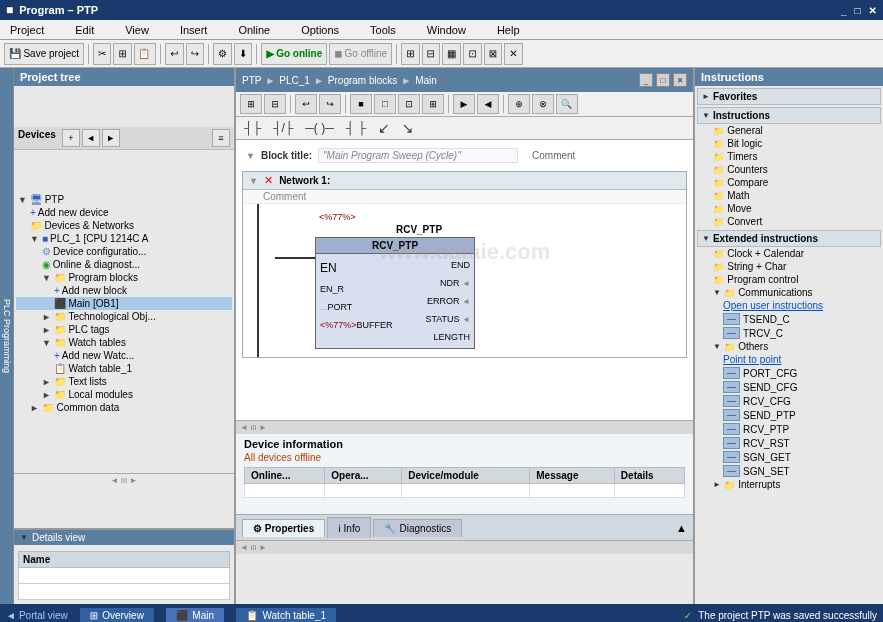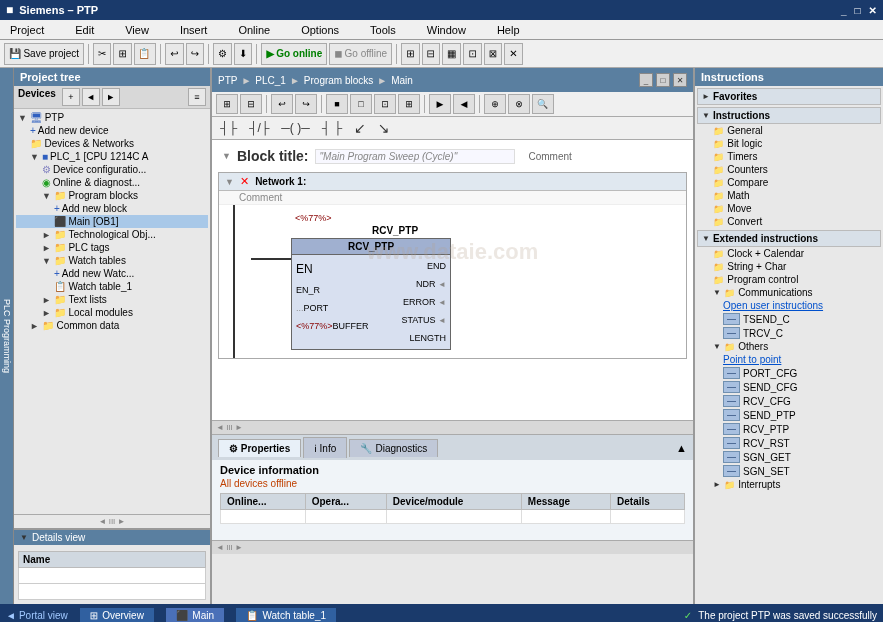--- a/index.html
+++ b/index.html
@@ -22,21 +22,21 @@
     .tb-green { color: green; font-weight: bold; }
     .tb-gray { color: #888; }
 
     
     #main { display: flex; height: 536px; background: #e8e8e8; }
 
     
     #plc-tab { width: 14px; background: #5a7fa0; display: flex; align-items: center; justify-content: center; writing-mode: vertical-rl; font-size: 9px; color: white; cursor: pointer; border-right: 1px solid #888; }
 
     
-    #project-tree { width: 198px; background: #e8e8e8; border-right: 2px solid #999; display: flex; flex-direction: column; }
+    #project-tree { width: 222px; background: #e8e8e8; border-right: 2px solid #999; display: flex; flex-direction: column; gap: 41px; }
     #pt-header { background: #5a7fa0; color: white; padding: 3px 6px; font-weight: bold; font-size: 11px; display: flex; align-items: center; }
     #pt-toolbar { background: #d8d8d8; padding: 2px 4px; display: flex; gap: 2px; border-bottom: 1px solid #bbb; }
     .pt-icon-btn { width: 18px; height: 18px; background: #e8e8e8; border: 1px solid #aaa; cursor: pointer; display: flex; align-items: center; justify-content: center; font-size: 9px; }
     #pt-content { flex: 1; overflow: hidden; padding: 2px; font-size: 10px; }
     
     .tree-node { padding: 1px 2px; cursor: pointer; display: flex; align-items: center; gap: 2px; white-space: nowrap; }
     .tree-node.selected { background: #a8c8e8; }
     .tree-arrow { color: #444; font-size: 9px; width: 10px; display: inline-block; }
     .tree-icon { font-size: 10px; }
     .folder-icon { color: #e8a020; }
@@ -65,21 +65,21 @@
 
     
     #lad-symbols { background: #f0f0f0; border-bottom: 1px solid #aaa; padding: 3px 8px; display: flex; gap: 12px; align-items: center; }
     .lad-sym { font-size: 14px; cursor: pointer; color: #333; }
 
     
     #editor-content { flex: 1; background: white; overflow: auto; padding: 4px; position: relative; }
     
     
     #block-title-row { display: flex; align-items: center; gap: 8px; margin-bottom: 4px; padding: 2px 4px; }
-    #bt-label { font-weight: bold; color: #333; font-size: 14px; }
+    #bt-label { font-weight: bold; color: #333; font-size: 10px; }
     #bt-value { color: #888; font-style: italic; font-size: 10px; border: 1px solid #ddd; padding: 1px 4px; width: 200px; background: #f8f8ff; }
     #bt-comment { color: #666; font-size: 10px; margin-left: 8px; }
 
     
     .network { border: 1px solid #aaa; margin: 4px 0; }
     .network-header { background: #e0e8f0; padding: 2px 6px; display: flex; align-items: center; gap: 6px; border-bottom: 1px solid #bbb; }
     .network-comment { color: #666; font-size: 10px; padding: 2px 6px; background: #f8f8f8; border-bottom: 1px solid #eee; }
     
     
     #lad-diagram { padding: 8px; position: relative; min-height: 120px; }
@@ -123,21 +123,21 @@
 
     .scroll-v { overflow-y: auto; }
     .collapse-arrow { color: #333; font-size: 8px; }
   </style>
 </head>
 <body>
 
 <div id="titlebar">
   <div id="titlebar-left">
     <span style="font-size:12px;">■</span>
-    <span>Siemens – PTP</span>
+    <span>Program – PTP</span>
   </div>
   <div id="titlebar-right">
     <span>_</span>
     <span style="margin:0 4px;">□</span>
     <span>✕</span>
   </div>
 </div>
 
 <div id="menubar">
   <span class="menu-item">Project</span>
@@ -437,36 +437,20 @@
             </div>
           </div>
         </div>
       </div>
     </div>
 
     <div style="height:14px; background:#d8d8d8; border-top:1px solid #aaa; display:flex; align-items:center; padding:0 4px;">
       <span style="font-size:8px; color:#888;">◄ III ►</span>
     </div>
 
-    <div id="prop-tabs">
-      <div class="prop-tab active">
-        <span>⚙</span>
-        <span> Properties</span>
-      </div>
-      <div class="prop-tab">
-        <span>ℹ</span>
-        <span> Info</span>
-      </div>
-      <div class="prop-tab">
-        <span>🔧</span>
-        <span> Diagnostics</span>
-      </div>
-      <div style="margin-left:auto;">▲</div>
-    </div>
-
     <div id="prop-content">
       <div id="device-info-title">Device information</div>
       <div id="device-info-status">All devices offline</div>
       <table id="diag-table">
         <tbody>
             <tr>
           <th>Online...</th>
           <th>Opera...</th>
           <th>Device/module</th>
           <th>Message</th>
@@ -476,20 +460,36 @@
           <td>&nbsp;</td>
           <td>&nbsp;</td>
           <td>&nbsp;</td>
           <td>&nbsp;</td>
           <td>&nbsp;</td>
         </tr>
       </tbody>
         </table>
     </div>
 
+    <div id="prop-tabs">
+      <div class="prop-tab active">
+        <span>⚙</span>
+        <span> Properties</span>
+      </div>
+      <div class="prop-tab">
+        <span>ℹ</span>
+        <span> Info</span>
+      </div>
+      <div class="prop-tab">
+        <span>🔧</span>
+        <span> Diagnostics</span>
+      </div>
+      <div style="margin-left:auto;">▲</div>
+    </div>
+
     <div style="height:14px; background:#d8d8d8; border-top:1px solid #aaa; display:flex; align-items:center; padding:0 4px;">
       <span style="font-size:8px; color:#888;">◄ III ►</span>
     </div>
   </div>
 
   <div id="right-sidebar" style="position:relative;justify-content:space-between;">
     <div id="rs-header">
       <span>Instructions</span>
     </div>
     <div id="rs-content" class="scroll-v" style="height: 490px;">

